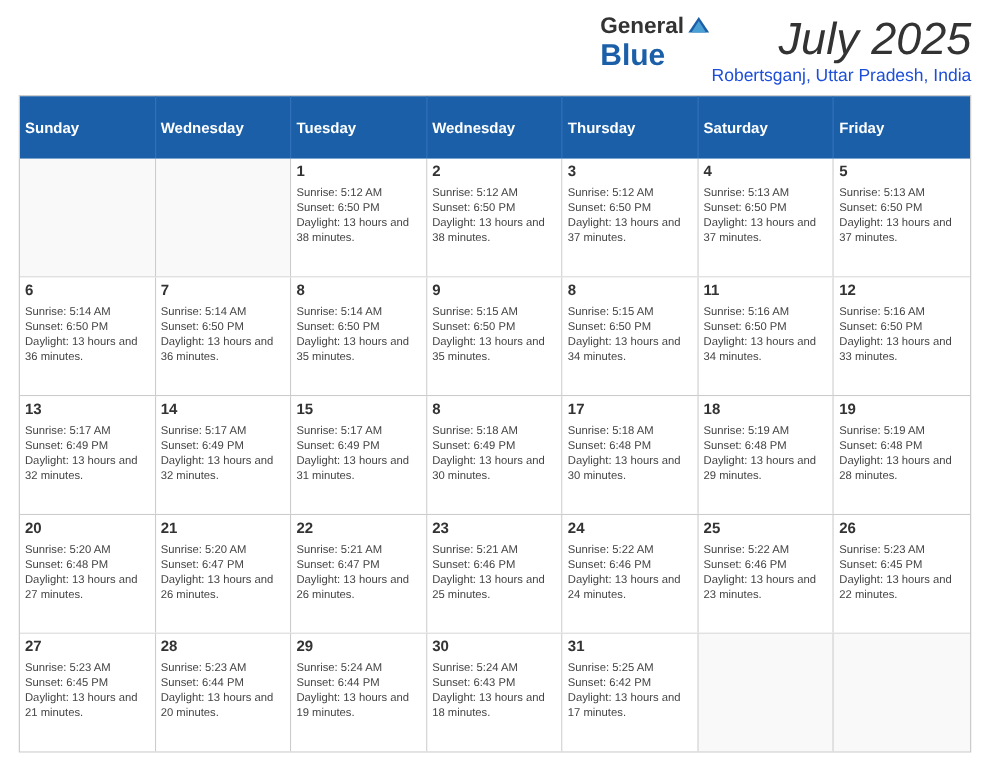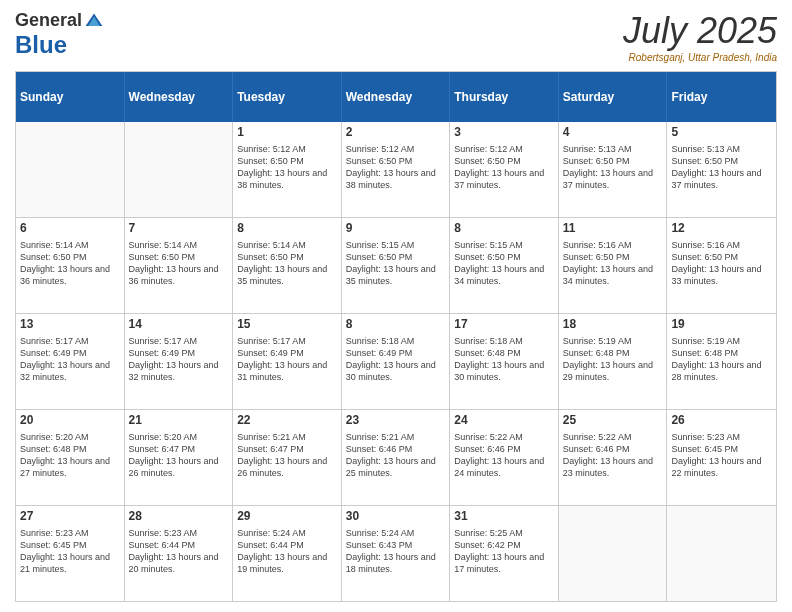--- a/index.html
+++ b/index.html
@@ -9,20 +9,21 @@
       width: 792px;
       height: 612px;
       overflow: hidden;
     }
     .page {
       width: 792px;
       height: 612px;
       padding: 10px 15px;
       display: flex;
       flex-direction: column;
+      align-items: flex-end;
     }
     .header {
       display: flex;
       justify-content: space-between;
       align-items: flex-start;
       margin-bottom: 8px;
     }
     .logo {
       display: flex;
       flex-direction: column;
@@ -50,23 +51,22 @@
     .title-block {
       text-align: right;
     }
     .month-year {
       font-size: 36px;
       color: #333;
       font-weight: normal;
       font-style: italic;
     }
     .location {
-      font-size: 10px;
-      color: #a16207;
-      font-style: italic;
+      font-size: 14px;
+      color: #1d4ed8;
     }
     .calendar {
       flex: 1;
       display: flex;
       flex-direction: column;
       border: 1px solid #ccc;
     }
     .cal-header {
       display: grid;
       grid-template-columns: repeat(7, 1fr);

